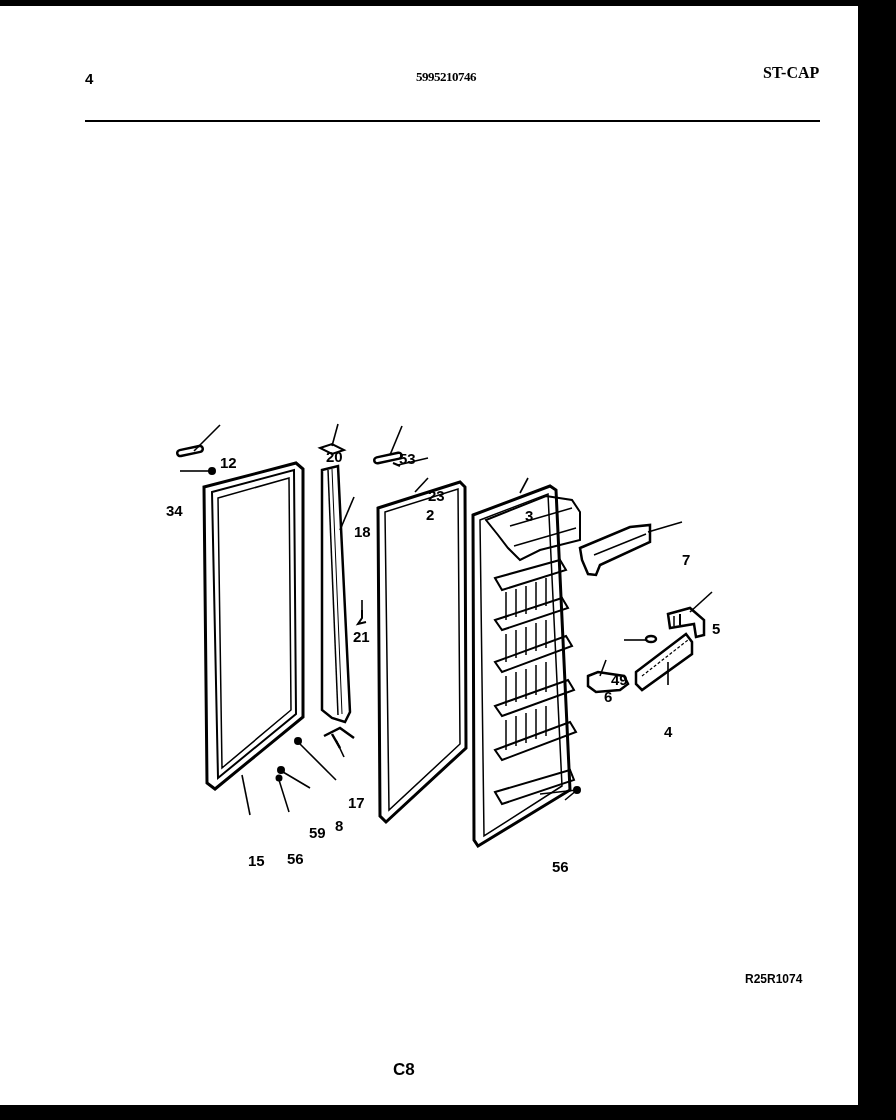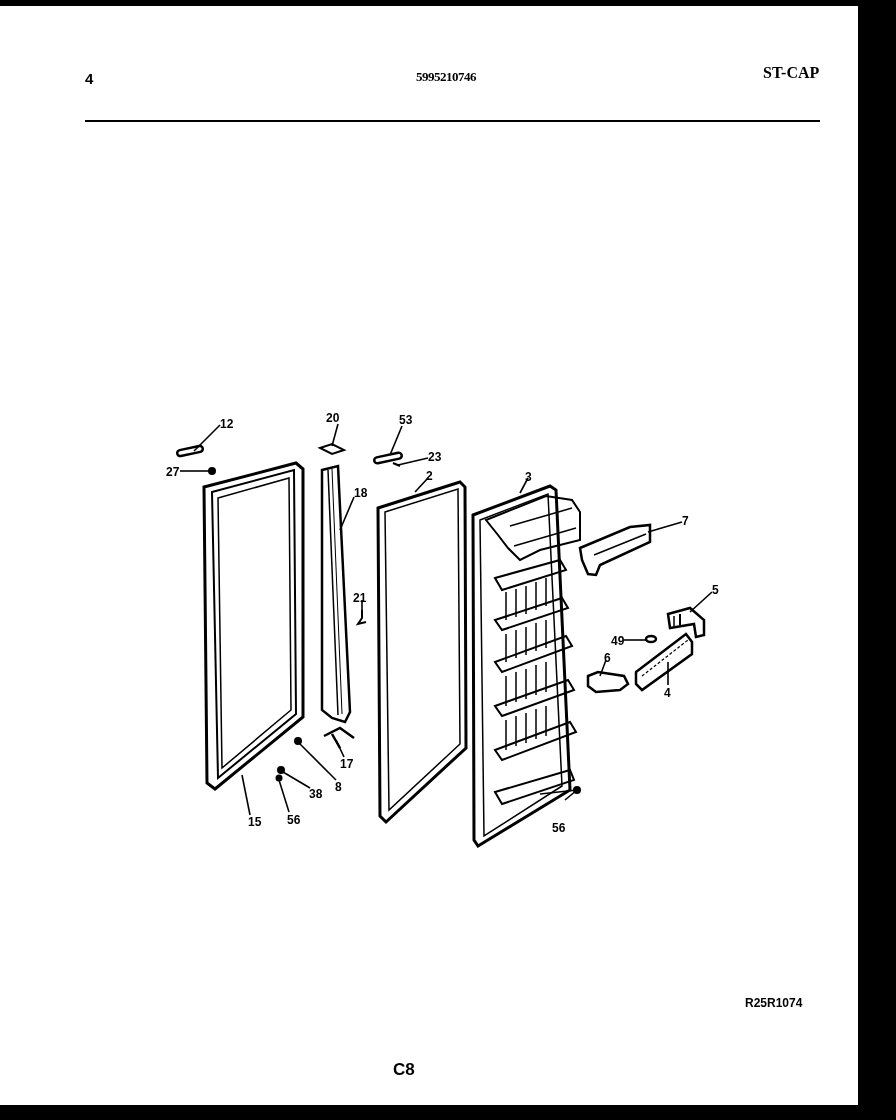--- a/index.html
+++ b/index.html
@@ -3,24 +3,24 @@
 <meta charset="utf-8">
 <style>
   html, body { margin: 0; padding: 0; background: #000; }
   body { width: 896px; height: 1120px; position: relative; overflow: hidden; font-family: "Liberation Serif", serif; }
   .page { position: absolute; left: 0; top: 6px; width: 858px; height: 1099px; background: #fff; }
   .hdr { position: absolute; font-weight: bold; color: #000; }
   .hdr-left { left: 85px; top: 70px; font-size: 15px; font-family: "Liberation Sans", sans-serif; }
   .hdr-mid { left: 416px; top: 69px; font-size: 13px; letter-spacing: -0.5px; }
   .hdr-right { left: 763px; top: 64px; font-size: 16px; }
   .rule { position: absolute; left: 85px; top: 120px; width: 735px; height: 2px; background: #000; }
-  .ref { position: absolute; left: 745px; top: 996px; font-size: 12px; font-weight: bold; font-family: "Liberation Sans", sans-serif; }
+  .ref { position: absolute; left: 745px; top: 972px; font-size: 12px; font-weight: bold; font-family: "Liberation Sans", sans-serif; }
   .pg { position: absolute; left: 393px; top: 1060px; font-size: 17px; font-weight: bold; font-family: "Liberation Sans", sans-serif; }
   svg.diagram { position: absolute; left: 0; top: 0; }
-  .lbl { position: absolute; font-family: "Liberation Sans", sans-serif; font-weight: bold; font-size: 12px; color: #000; line-height: 1; }
+  .lbl { position: absolute; font-family: "Liberation Sans", sans-serif; font-weight: bold; font-size: 15px; color: #000; line-height: 1; margin-top: 37px; }
   .bar-right { position: absolute; left: 858px; top: 0; width: 38px; height: 1120px; background: #000; }
   .bar-bottom { position: absolute; left: 0; top: 1105px; width: 896px; height: 15px; background: #000; }
   .bar-top { position: absolute; left: 0; top: 0; width: 896px; height: 6px; background: #000; }
 </style>
 </head>
 <body>
 
 <div class="bar-top"></div>
 <div class="page"></div>
 
@@ -144,36 +144,36 @@
     <line x1="300" y1="744" x2="336" y2="780"></line>
     <line x1="283" y1="772" x2="310" y2="788"></line>
     <line x1="279" y1="780" x2="289" y2="812"></line>
     <line x1="242" y1="775" x2="250" y2="815"></line>
     <line x1="565" y1="800" x2="577" y2="790"></line>
     <line x1="540" y1="794" x2="577" y2="790"></line>
   </g>
 </svg>
 
 <span class="lbl" style="left:220px;top:418px">12</span>
-<span class="lbl" style="left:166px;top:466px">27</span>
+<span class="lbl" style="left:166px;top:466px">34</span>
 <span class="lbl" style="left:326px;top:412px">20</span>
 <span class="lbl" style="left:399px;top:414px">53</span>
 <span class="lbl" style="left:428px;top:451px">23</span>
 <span class="lbl" style="left:426px;top:470px">2</span>
 <span class="lbl" style="left:354px;top:487px">18</span>
 <span class="lbl" style="left:525px;top:471px">3</span>
 <span class="lbl" style="left:682px;top:515px">7</span>
 <span class="lbl" style="left:712px;top:584px">5</span>
 <span class="lbl" style="left:611px;top:635px">49</span>
 <span class="lbl" style="left:604px;top:652px">6</span>
 <span class="lbl" style="left:664px;top:687px">4</span>
 <span class="lbl" style="left:353px;top:592px">21</span>
-<span class="lbl" style="left:340px;top:758px">17</span>
+<span class="lbl" style="left:348px;top:758px">17</span>
 <span class="lbl" style="left:335px;top:781px">8</span>
-<span class="lbl" style="left:309px;top:788px">38</span>
+<span class="lbl" style="left:309px;top:788px">59</span>
 <span class="lbl" style="left:287px;top:814px">56</span>
 <span class="lbl" style="left:248px;top:816px">15</span>
 <span class="lbl" style="left:552px;top:822px">56</span>
 
 <div class="ref">R25R1074</div>
 <div class="pg">C8</div>
 
 <div class="bar-right"></div>
 <div class="bar-bottom"></div>
 

